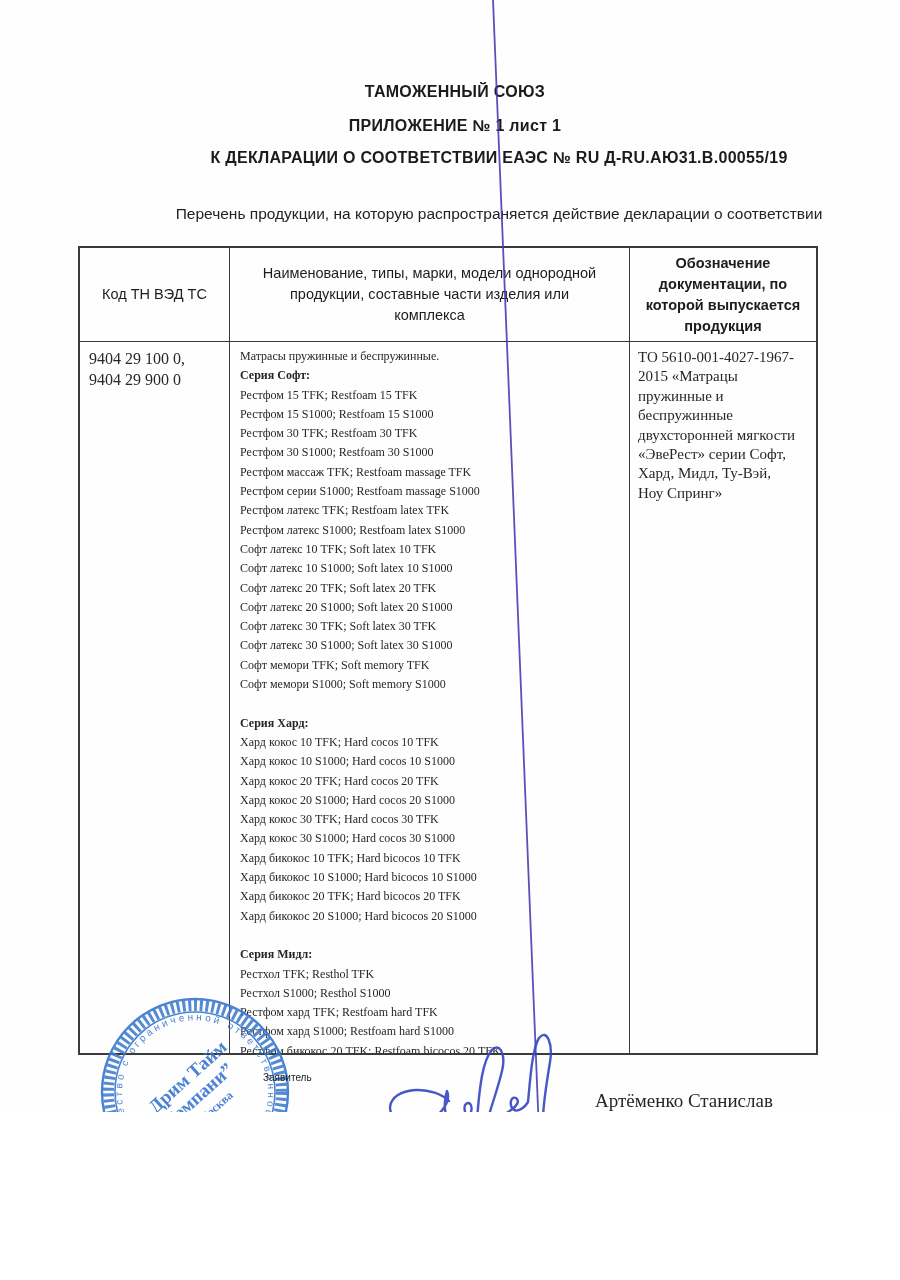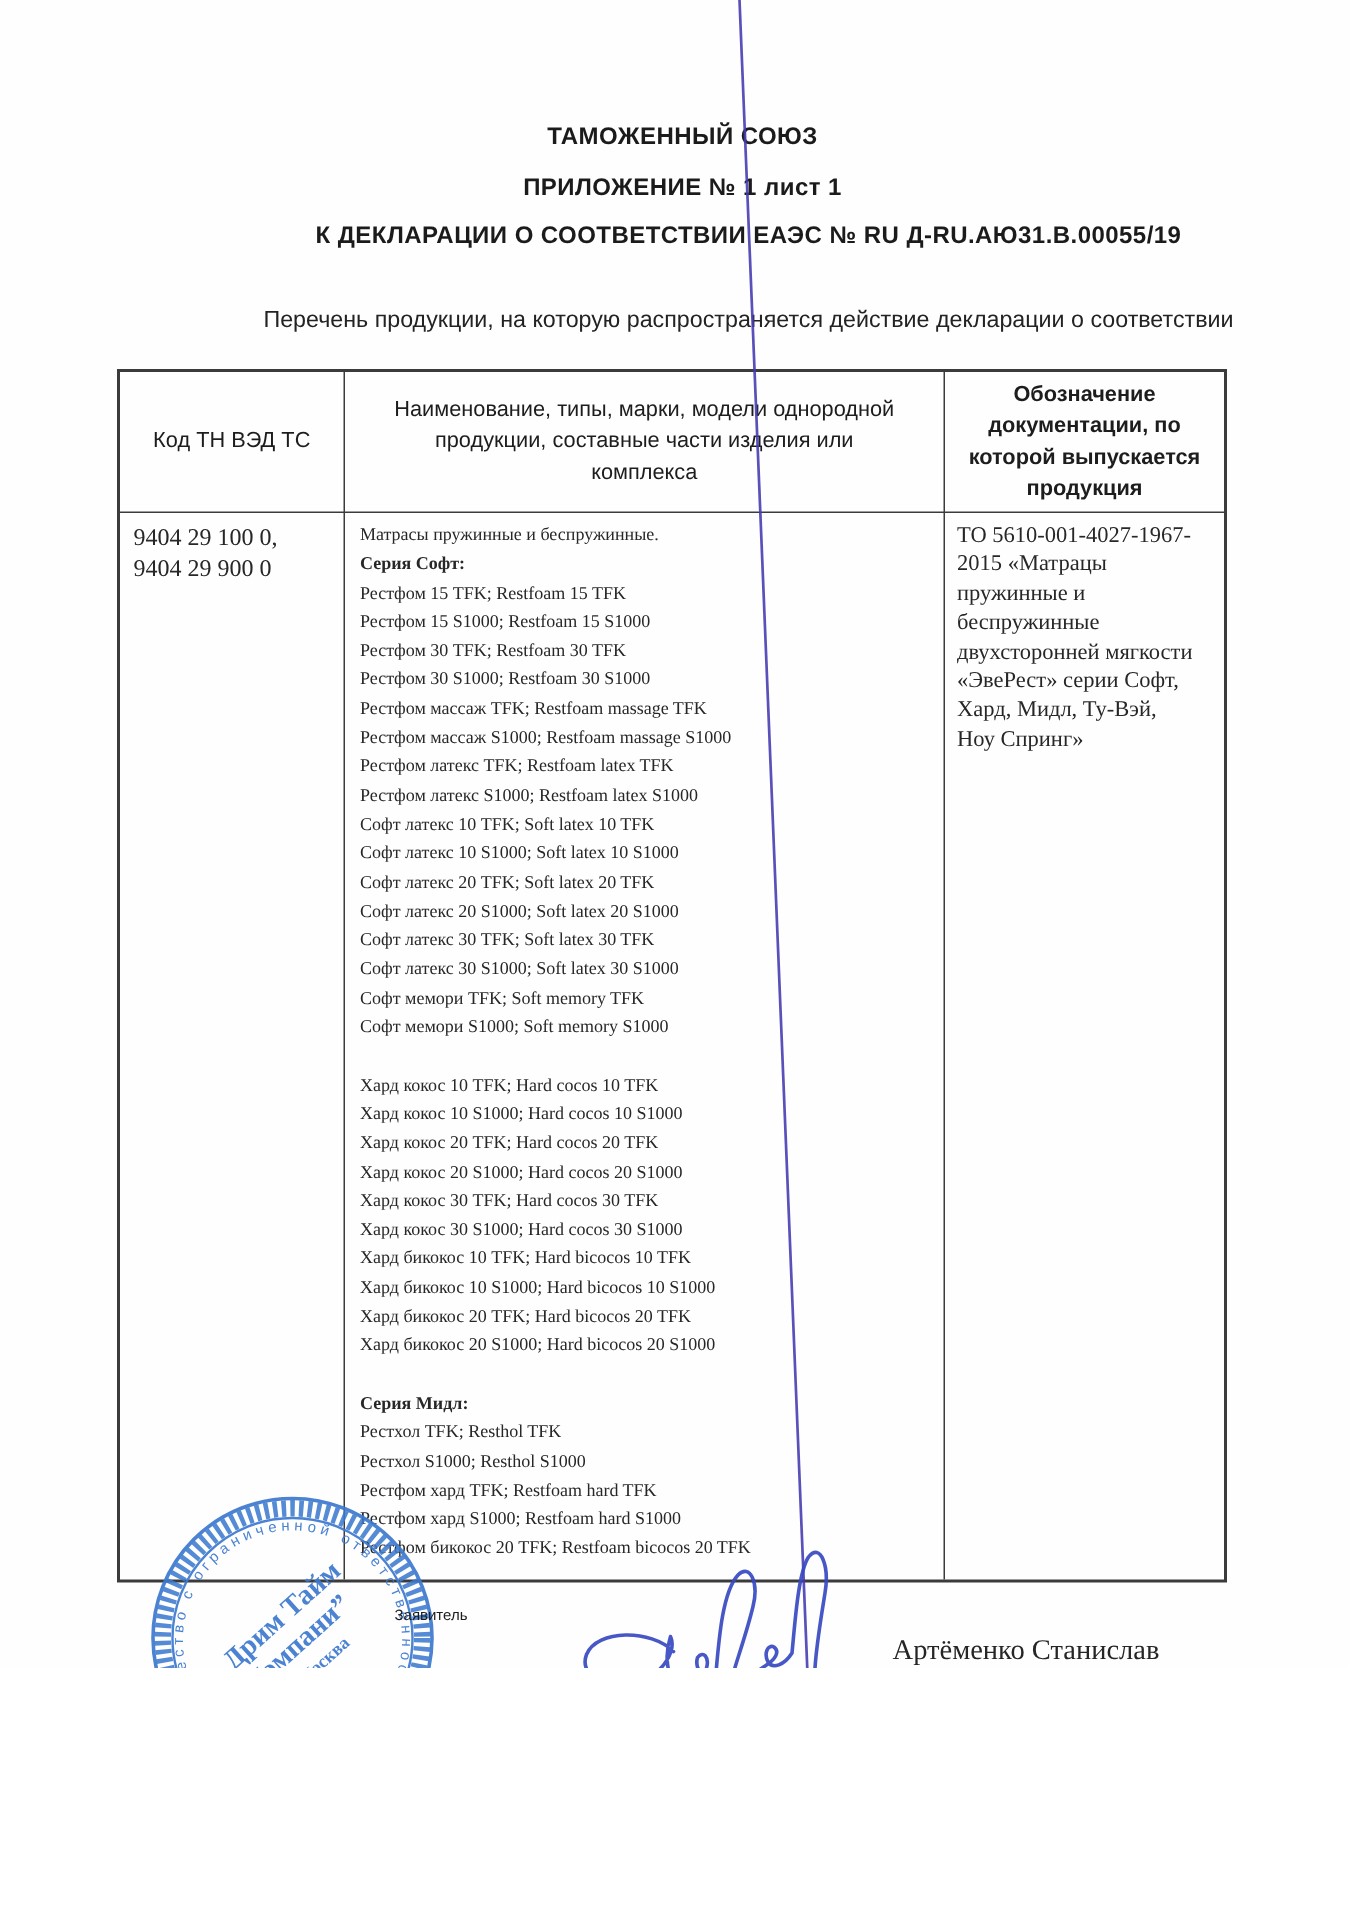--- a/index.html
+++ b/index.html
@@ -74,33 +74,34 @@
     <div class="td c2">
       <div class="intro">Матрасы пружинные и беспружинные.</div>
       <div>
           <div class="section">
             <div class="section-title">Серия Софт:</div>
             <div class="product-line">Рестфом 15 TFK; Restfoam 15 TFK</div>
             <div class="product-line">Рестфом 15 S1000; Restfoam 15 S1000</div>
             <div class="product-line">Рестфом 30 TFK; Restfoam 30 TFK</div>
             <div class="product-line">Рестфом 30 S1000; Restfoam 30 S1000</div>
             <div class="product-line">Рестфом массаж TFK; Restfoam massage TFK</div>
-            <div class="product-line">Рестфом массаж S1000; Restfoam massage S1000</div>
+            <div class="product-line">Рестфом серии S1000; Restfoam massage S1000</div>
             <div class="product-line">Рестфом латекс TFK; Restfoam latex TFK</div>
             <div class="product-line">Рестфом латекс S1000; Restfoam latex S1000</div>
             <div class="product-line">Софт латекс 10 TFK; Soft latex 10 TFK</div>
             <div class="product-line">Софт латекс 10 S1000; Soft latex 10 S1000</div>
             <div class="product-line">Софт латекс 20 TFK; Soft latex 20 TFK</div>
             <div class="product-line">Софт латекс 20 S1000; Soft latex 20 S1000</div>
             <div class="product-line">Софт латекс 30 TFK; Soft latex 30 TFK</div>
             <div class="product-line">Софт латекс 30 S1000; Soft latex 30 S1000</div>
             <div class="product-line">Софт мемори TFK; Soft memory TFK</div>
             <div class="product-line">Софт мемори S1000; Soft memory S1000</div>
           </div>
           <div class="section">
+            <div class="section-title">Серия Хард:</div>
             <div class="product-line">Хард кокос 10 TFK; Hard cocos 10 TFK</div>
             <div class="product-line">Хард кокос 10 S1000; Hard cocos 10 S1000</div>
             <div class="product-line">Хард кокос 20 TFK; Hard cocos 20 TFK</div>
             <div class="product-line">Хард кокос 20 S1000; Hard cocos 20 S1000</div>
             <div class="product-line">Хард кокос 30 TFK; Hard cocos 30 TFK</div>
             <div class="product-line">Хард кокос 30 S1000; Hard cocos 30 S1000</div>
             <div class="product-line">Хард бикокос 10 TFK; Hard bicocos 10 TFK</div>
             <div class="product-line">Хард бикокос 10 S1000; Hard bicocos 10 S1000</div>
             <div class="product-line">Хард бикокос 20 TFK; Hard bicocos 20 TFK</div>
             <div class="product-line">Хард бикокос 20 S1000; Hard bicocos 20 S1000</div>

